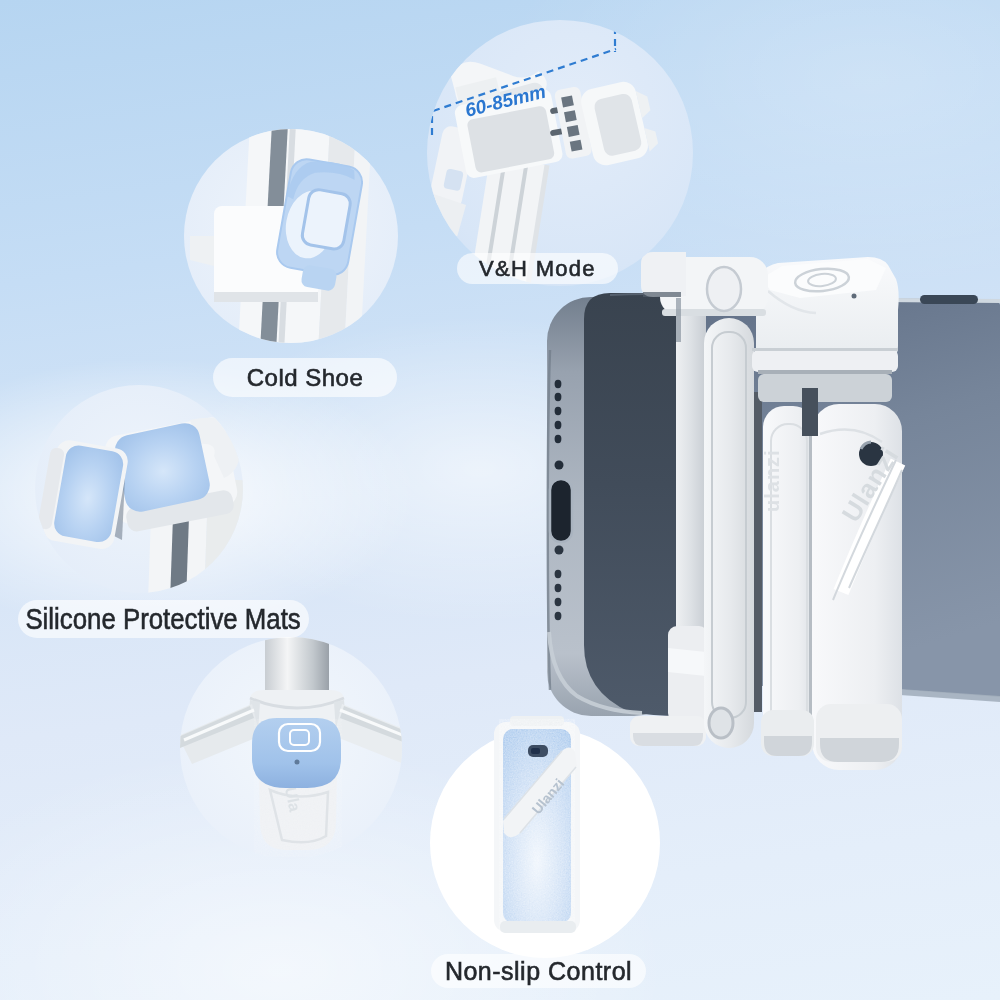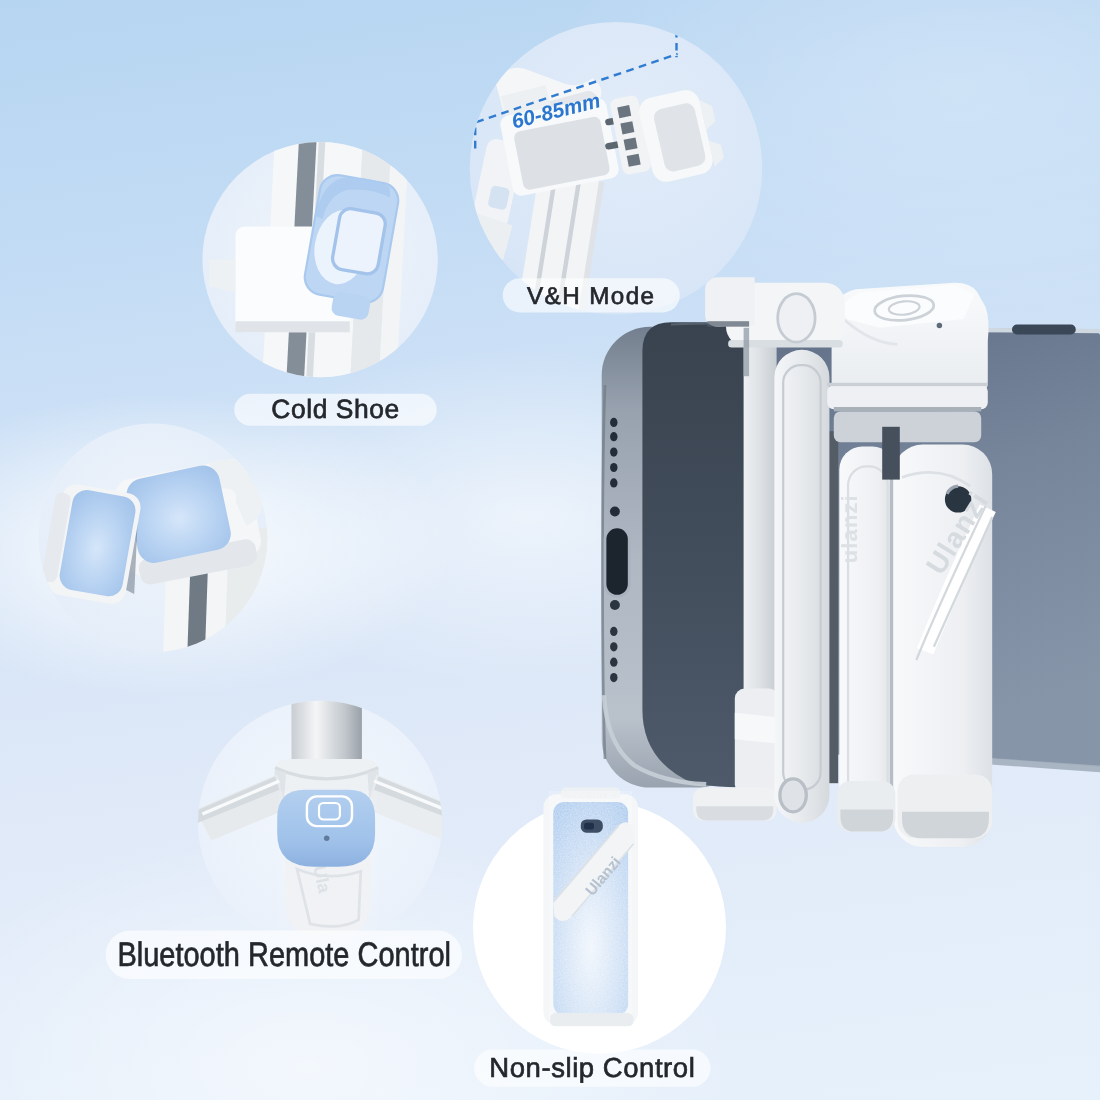--- a/index.html
+++ b/index.html
@@ -379,18 +379,18 @@
 
       <rect x="528" y="745" width="20" height="12" rx="5" fill="#3d4d63"></rect>
       <rect x="531" y="748" width="9" height="6" rx="2" fill="#20304a"></rect>
 
       <rect x="500" y="921" width="76" height="12" rx="5" fill="#e9edf0"></rect>
     </g>
   </g>
 </svg>
 
 <div class="pill" style="left:457px;top:253px;width:161px;height:31px;font-size:22px;letter-spacing:1.3px;text-align:center;">V&amp;H Mode</div>
-<div class="pill" style="left:213px;top:358px;width:184px;height:29px;font-size:24px;letter-spacing:0.5px;">Cold Shoe</div>
-<div class="pill" style="left:96px;top:846px;width:324px;height:44px;font-size:31px;">
-      <span style="display:inline-block;transform:scaleX(0.85);white-space:nowrap;">Bluetooth Remote Control</span>
+<div class="pill" style="left:213px;top:358px;width:184px;height:39px;font-size:24px;letter-spacing:0.5px;">Cold Shoe</div>
+<div class="pill" style="left:18px;top:600px;width:291px;height:38px;font-size:30px;">
+      <span style="display:inline-block;transform:scaleX(0.86);white-space:nowrap;">Silicone Protective Mats</span>
     </div>
 <div class="pill" style="left:431px;top:954px;width:215px;height:34px;font-size:25px;letter-spacing:0.5px;">Non-slip Control</div>
 </div>
 
 </body></html>

